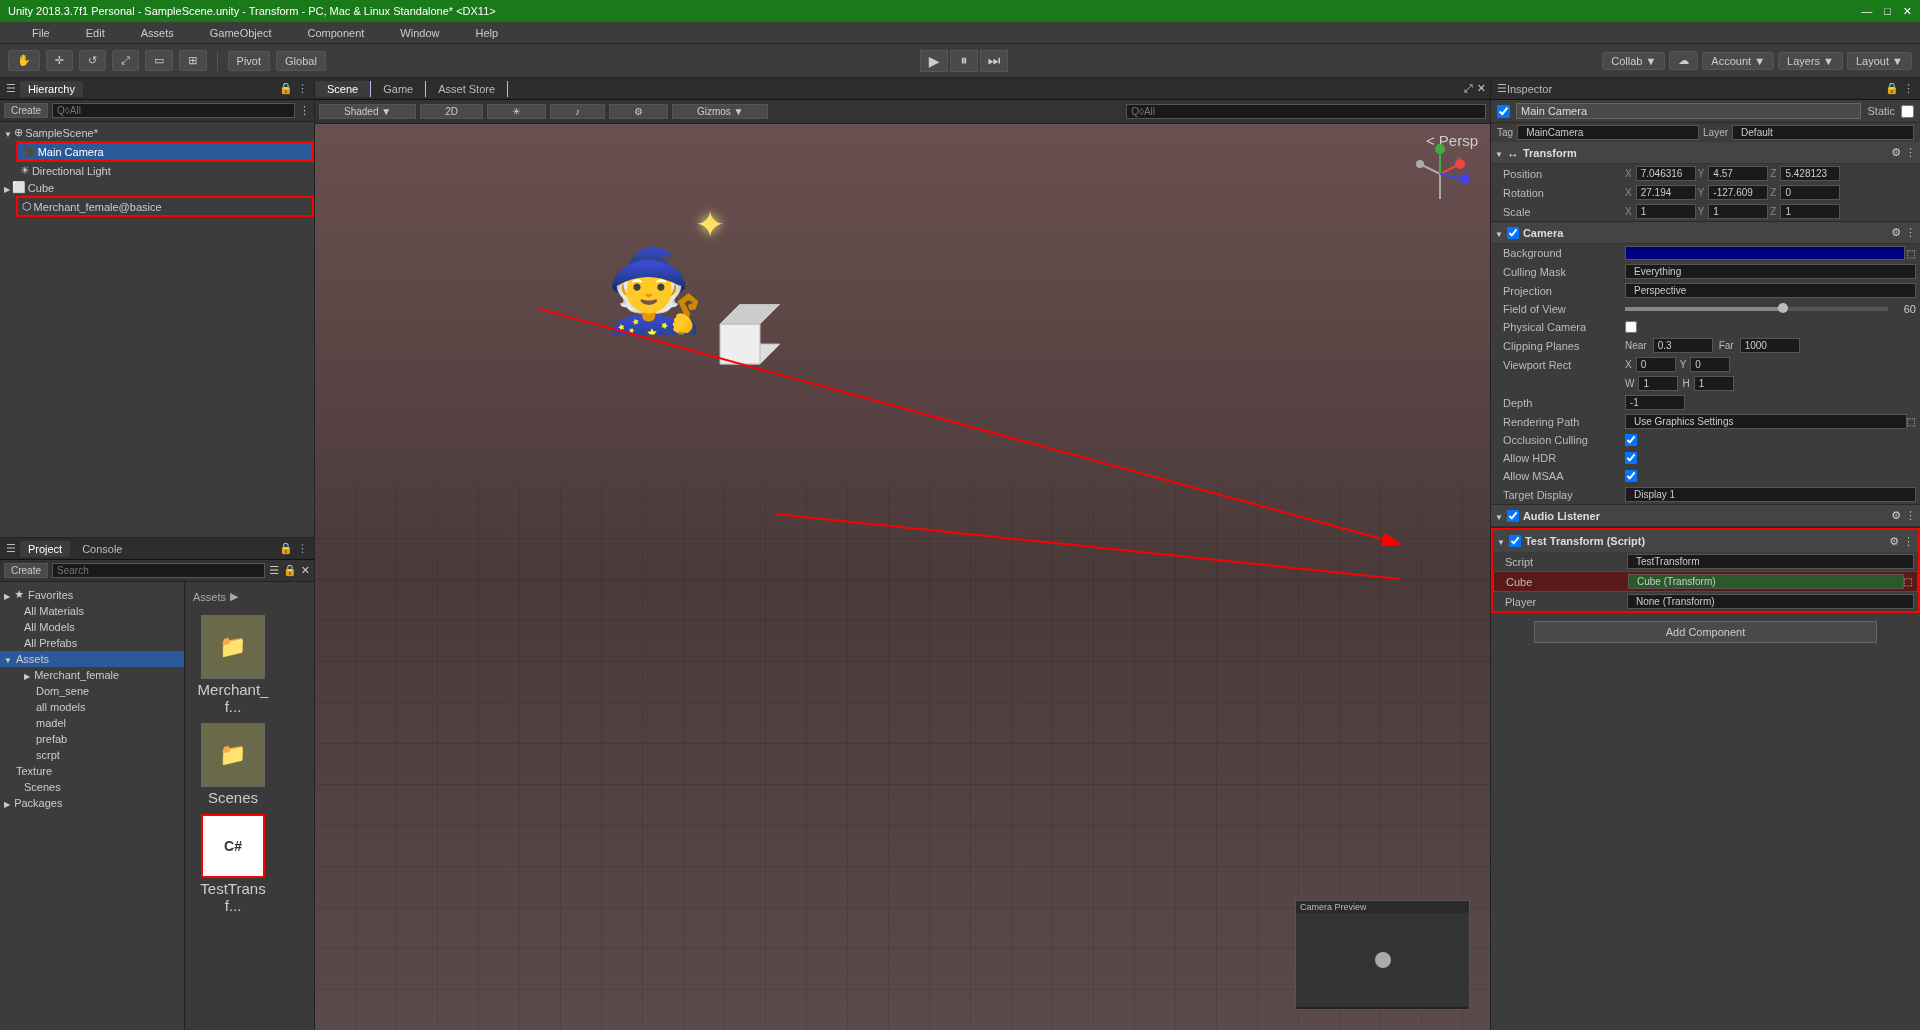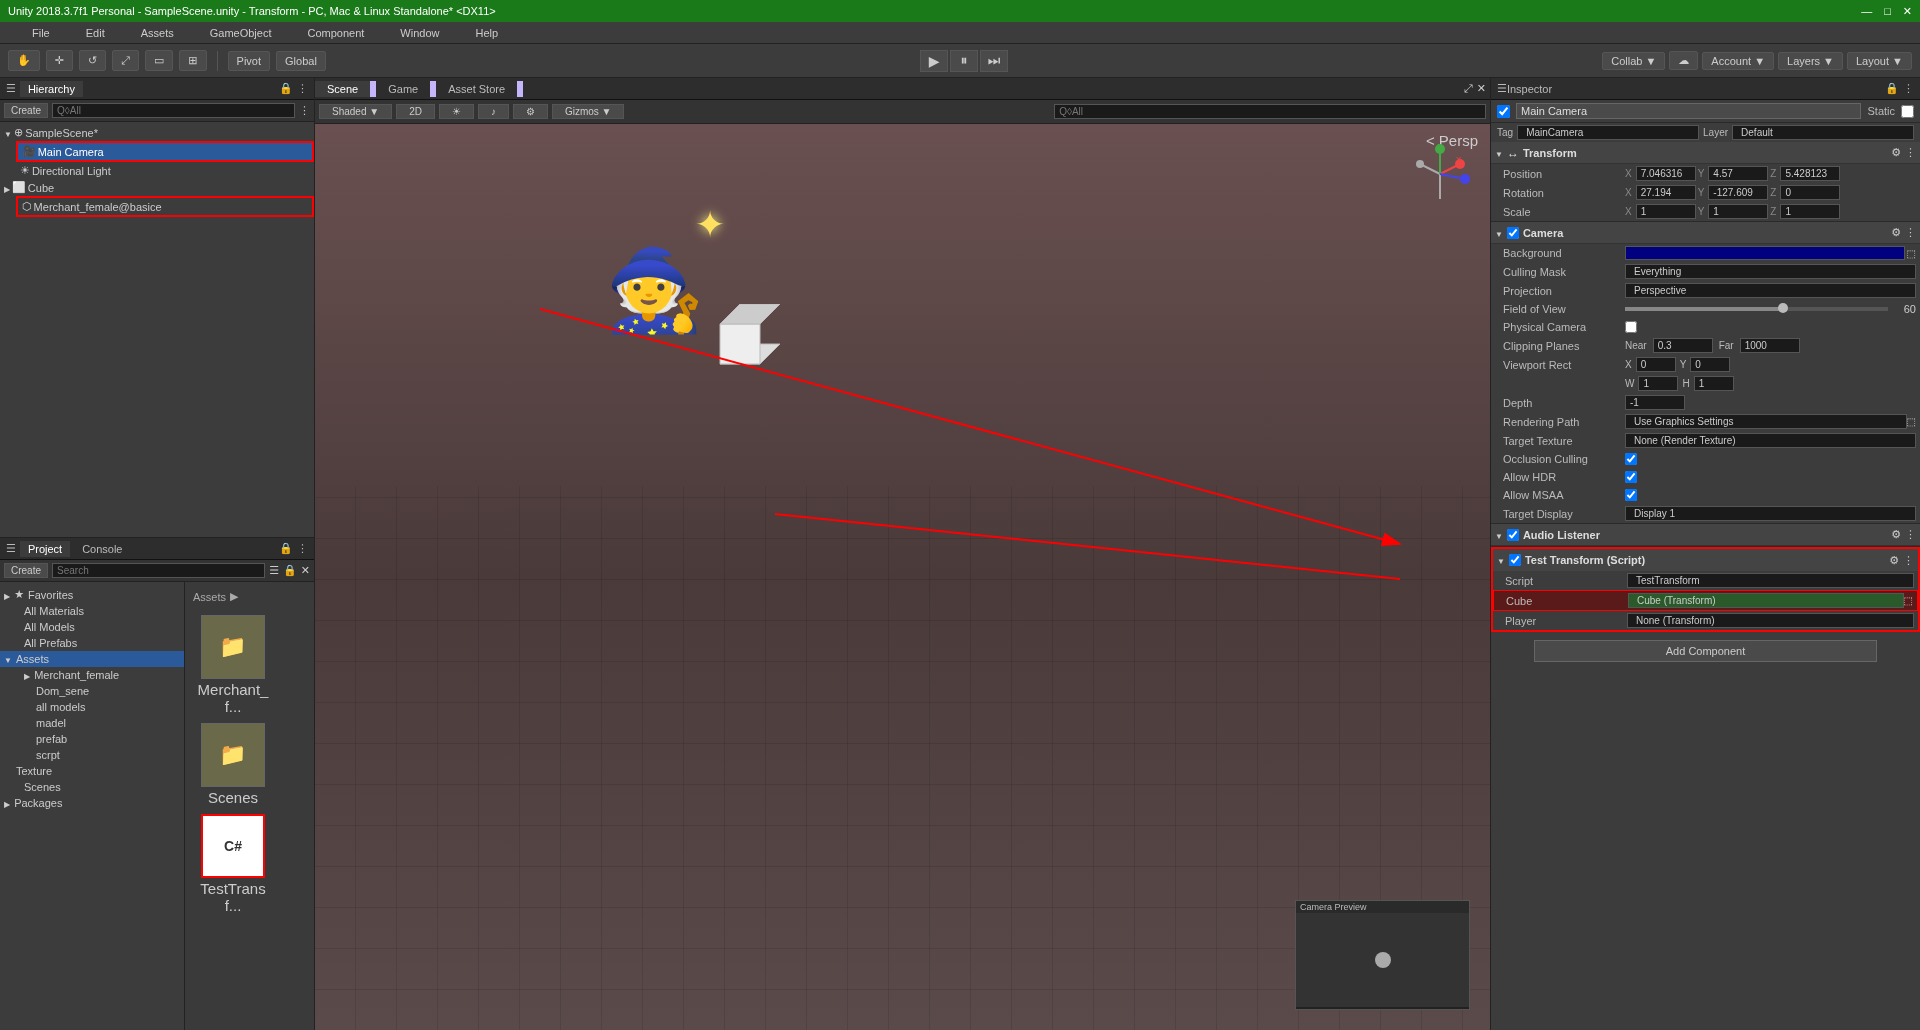--- a/index.html
+++ b/index.html
@@ -53,24 +53,24 @@
     .asset-item { display: flex; flex-direction: column; align-items: center; width: 80px; cursor: pointer; }
     .asset-icon { width: 64px; height: 64px; background: #5a5a5a; border: 1px solid #666; display: flex; align-items: center; justify-content: center; font-size: 22px; }
     .asset-icon.folder { background: #6a6a4a; }
     .asset-icon.cs-script { background: #fff; color: #333; font-weight: bold; font-size: 14px; border: 3px solid #4a9; }
     .asset-icon.highlighted { border: 2px solid red; }
     .asset-label { font-size: 15px; text-align: center; color: #ccc; margin-top: 2px; max-width: 80px; overflow: hidden; word-break: break-all; }
 
     
     #scene-area { flex: 1; display: flex; flex-direction: column; }
     #scene-tabs { height: 22px; background: #2d2d2d; display: flex; align-items: center; border-bottom: 1px solid #111; }
-    .scene-tab { padding: 2px 12px; cursor: pointer; font-size: 11px; color: #bbb; border-right: 6px solid #c4b5fd; }
+    .scene-tab { padding: 2px 12px; cursor: pointer; font-size: 11px; color: #bbb; border-right: 1px solid #c4b5fd; }
     .scene-tab.active { background: #3c3c3c; color: #fff; }
     #scene-toolbar { height: 24px; background: #333; display: flex; align-items: center; padding: 0 4px; gap: 4px; border-bottom: 1px solid #222; }
-    .scene-toolbar-btn { background: #4a4a4a; border: 1px solid #555; color: #ccc; padding: 1px 12px; font-size: 10px; cursor: pointer; }
+    .scene-toolbar-btn { background: #4a4a4a; border: 1px solid #555; color: #ccc; padding: 1px 24px; font-size: 10px; cursor: pointer; }
     #scene-viewport { flex: 1; background: #5a4a4a; position: relative; overflow: hidden; }
 
     
     #inspector { width: 430px; background: #3c3c3c; border-left: 1px solid #222; display: flex; flex-direction: column; overflow: hidden; }
     #inspector-header { height: 22px; background: #2d2d2d; display: flex; align-items: center; padding: 0 6px; font-size: 11px; color: #bbb; border-bottom: 1px solid #111; }
     #inspector-content { flex: 1; overflow-y: auto; background: #3c3c3c; }
     .inspector-section { border-bottom: 1px solid #2a2a2a; }
     .inspector-row { display: flex; align-items: center; padding: 2px 4px; min-height: 18px; }
     .inspector-label { width: 130px; font-size: 11px; color: #bbb; flex-shrink: 0; padding-left: 8px; }
     .inspector-value { flex: 1; font-size: 11px; color: #ccc; }
@@ -509,24 +509,20 @@
         <div class="inspector-row">
           <span class="inspector-label">Depth</span>
           <input class="inspector-input" value="-1" style="">
         </div>
         <div class="inspector-row">
           <span class="inspector-label">Rendering Path</span>
           <div class="dropdown-field">Use Graphics Settings</div>
           <span style="font-size:10px;">⬚</span>
         </div>
         <div class="inspector-row">
-          <span class="inspector-label">Target Texture</span>
-          <div class="dropdown-field">None (Render Texture)</div>
-        </div>
-        <div class="inspector-row">
           <span class="inspector-label">Occlusion Culling</span>
           <input type="checkbox" checked="" class="checkbox" style="">
         </div>
         <div class="inspector-row">
           <span class="inspector-label">Allow HDR</span>
           <input type="checkbox" checked="" class="checkbox" style="">
         </div>
         <div class="inspector-row">
           <span class="inspector-label">Allow MSAA</span>
           <input type="checkbox" checked="" class="checkbox" style="">

